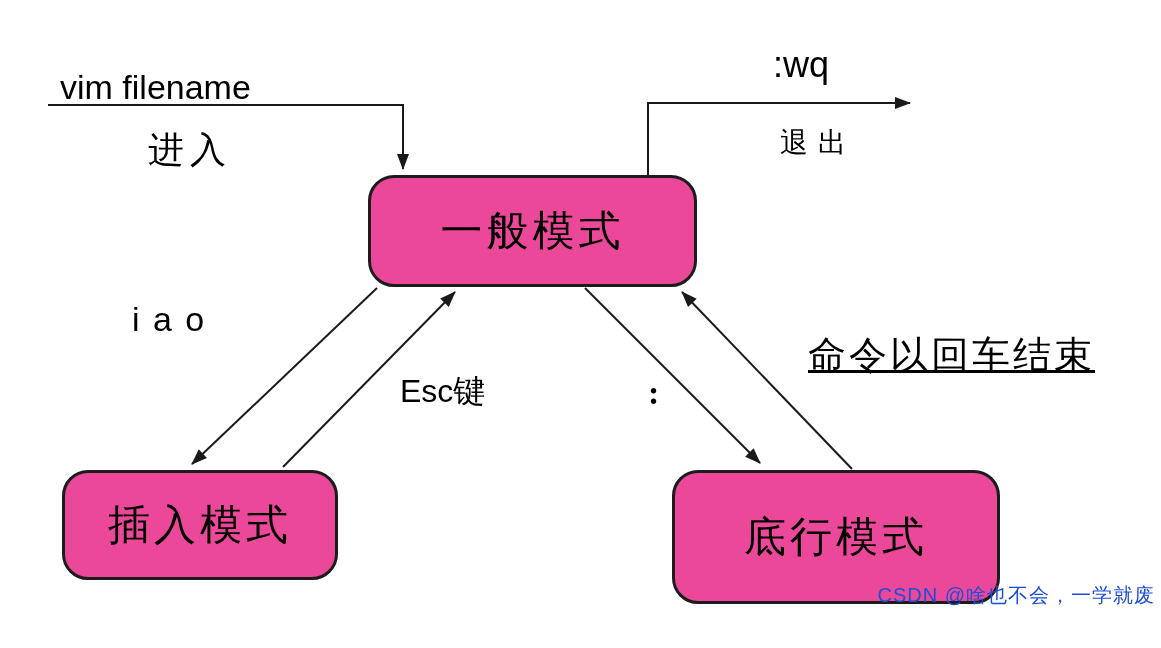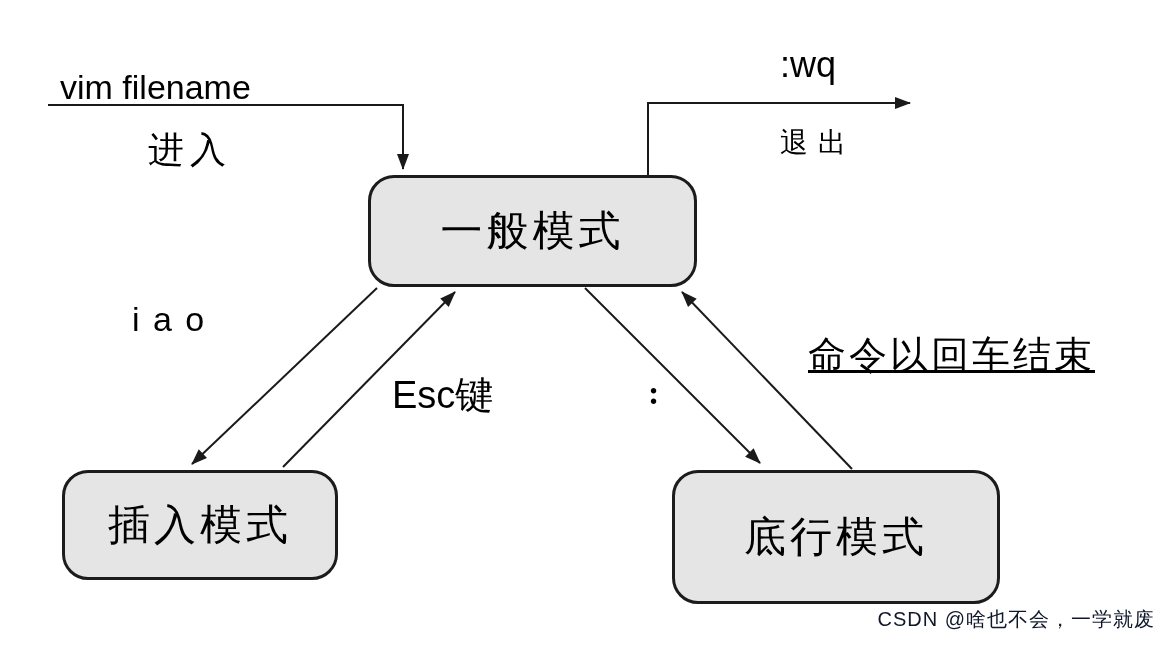--- a/index.html
+++ b/index.html
@@ -17,21 +17,21 @@
   }
   .connectors {
     position: absolute;
     left: 0;
     top: 0;
     width: 1161px;
     height: 648px;
   }
   .node {
     position: absolute;
-    background: #e5e5e5;
+    background: #ec4899;
     border: 3px solid #1c1c1c;
     border-radius: 26px;
     display: flex;
     align-items: center;
     justify-content: center;
     box-sizing: border-box;
   }
   .node-label {
     font-family: "Liberation Serif", "DejaVu Serif", serif;
     font-size: 42px;
@@ -49,34 +49,34 @@
     white-space: nowrap;
   }
   .lbl-cn {
     font-family: "Liberation Serif", "DejaVu Serif", serif;
   }
   .lbl-en {
     font-family: "Liberation Sans", "DejaVu Sans", sans-serif;
   }
   .lbl-vim      { left: 60px;  top: 44px;  font-size: 34px; margin-top: 24px; }
   .lbl-enter    { left: 148px; top: 126px; font-size: 36px; letter-spacing: 6px; }
-  .lbl-wq       { left: 773px; top: 44px;  font-size: 36px; margin-left: 7px; }
+  .lbl-wq       { left: 773px; top: 44px;  font-size: 36px; }
   .lbl-exit     { left: 780px; top: 124px; font-size: 28px; letter-spacing: 10px; }
   .lbl-iao      { left: 132px; top: 300px; font-size: 34px; letter-spacing: 2px; }
-  .lbl-esc      { left: 392px; top: 370px; font-size: 38px; }
+  .lbl-esc      { left: 400px; top: 370px; font-size: 32px; }
   .lbl-colon    { left: 648px; top: 374px; font-size: 34px; font-weight: bold;
                   font-family: "Liberation Serif", "DejaVu Serif", serif; }
   .lbl-cmdnote  { left: 808px; top: 330px; font-size: 38px; letter-spacing: 3px; text-decoration: underline; }
 
   .watermark {
     position: absolute;
     right: 6px;
-    top: 606px;
+    top: 582px;
     font-size: 20px;
-    color: #0f172a;
+    color: #1d4ed8;
     font-family: "Liberation Sans", "DejaVu Sans", sans-serif;
     letter-spacing: 1px;
   }
 </style>
 </head>
 <body>
 
 <div class="canvas">
 
   <svg class="connectors" viewBox="0 0 1161 648" xmlns="http://www.w3.org/2000/svg">

